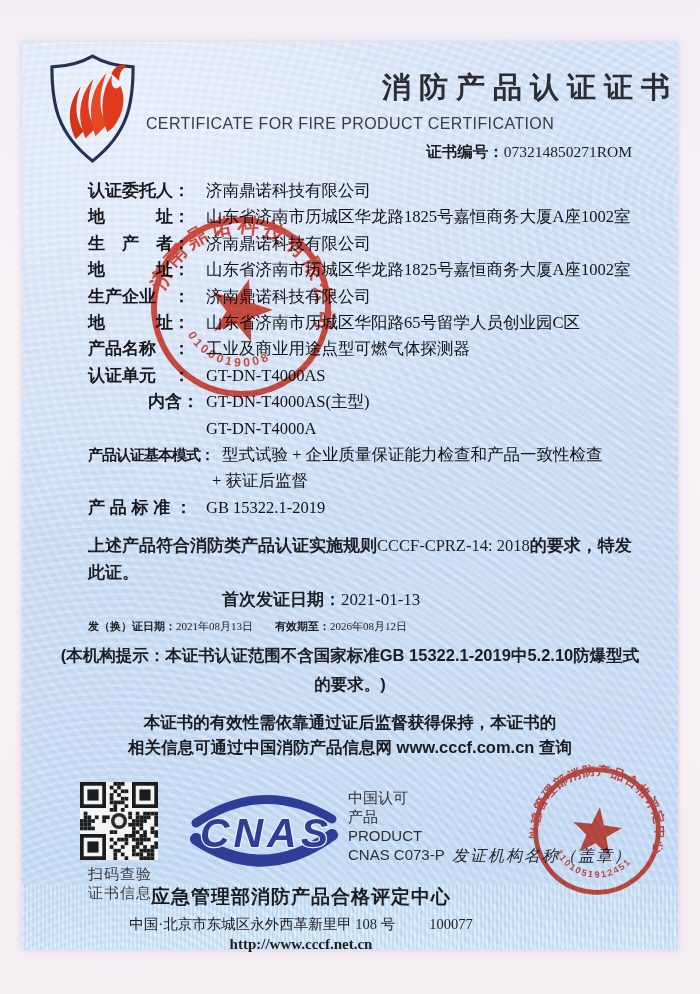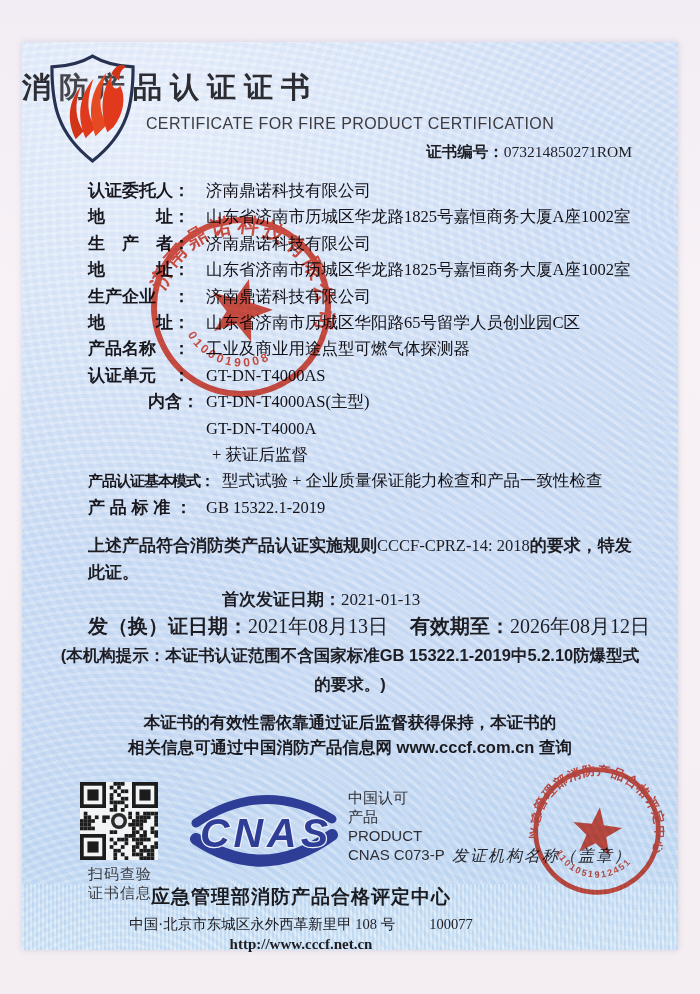--- a/index.html
+++ b/index.html
@@ -17,41 +17,41 @@
       repeating-radial-gradient(circle at 108% 18%, rgba(255,255,255,0.12) 0 4px, rgba(176,203,238,0.12) 4px 9px),
       linear-gradient(180deg,#d7e3f7 0%,#cfdef5 40%,#cbdcf4 72%,#c2d9f2 90%,#cfe3f5 100%);
     box-shadow:0 0 6px rgba(120,120,150,.25);
     color:#1d1d24;
   }
   .cert .band{position:absolute;left:0;right:0;bottom:0;height:66px;
     background:repeating-linear-gradient(90deg, rgba(255,255,255,.25) 0 2px, rgba(170,210,240,.25) 2px 4px);pointer-events:none;}
   
   .hdr{position:relative;height:122px;}
   .shield{position:absolute;left:24px;top:10px;width:94px;height:114px;}
-  .title{padding-top:26px;text-align:left;font-size:29px;font-weight:bold;letter-spacing:8px;color:#2c2c33;}
+  .title{padding-top:26px;text-align:right;font-size:29px;font-weight:bold;letter-spacing:8px;color:#2c2c33;}
   .subtitle{margin-top:7px;text-align:center;font-size:16px;letter-spacing:.4px;color:#3b3b41;font-weight:500;}
   .certno{margin-top:9px;text-align:right;padding-right:46px;font-size:15.5px;
     font-family:"Liberation Serif","DejaVu Serif",serif;}
   .certno .lab{font-weight:bold;}
   
   .fields{margin:14px 18px 12px 66px;font-size:17px;}
   .row{display:flex;line-height:26.4px;white-space:nowrap;}
   .row .lbl{flex:none;width:118px;font-weight:bold;color:#17171d;}
   .row .val{font-family:"Liberation Serif","DejaVu Serif",serif;font-size:16.5px;color:#121218;}
   .row.inner .lbl{width:58px;margin-left:60px;}
   .row.cont .val{margin-left:118px;}
   .row.cont2 .val{margin-left:124px;}
   .row.wide .lbl{width:auto;margin-right:8px;font-size:15px;letter-spacing:-1px;}
   .statement{margin:0 18px 0 66px;line-height:26.4px;font-size:17px;font-weight:bold;white-space:nowrap;}
   .statement .code{font-family:"Liberation Serif","DejaVu Serif",serif;font-weight:normal;font-size:16.5px;}
   
   .first-issue{margin-left:200px;line-height:27px;font-size:17px;white-space:nowrap;}
   .first-issue .lbl{font-weight:bold;}
   .first-issue .val{font-family:"Liberation Serif","DejaVu Serif",serif;}
-  .issue{margin-left:66px;line-height:27px;font-size:20px;white-space:nowrap;}
+  .issue{margin-left:66px;line-height:27px;font-size:11px;white-space:nowrap;}
   .issue .lbl{font-weight:bold;}
   .issue .val{font-family:"Liberation Serif","DejaVu Serif",serif;margin-right:22px;}
   .note{text-align:center;font-weight:bold;font-size:16.5px;line-height:25.5px;margin-top:3px;}
   .validity{text-align:center;font-weight:bold;font-size:16.5px;line-height:25px;margin-top:13px;color:#1a1a20;}
   .validity .url{font-family:"Liberation Sans",sans-serif;}
   
   .qr{position:absolute;left:58px;top:740px;width:80px;text-align:center;}
   .qr svg{display:block;width:78px;height:78px;background:#f2f4f6;}
   .qr .cap{margin-top:4px;font-size:15px;line-height:19px;color:#3c3c42;letter-spacing:1px;}
   .cnas{position:absolute;left:166px;top:748px;width:152px;height:80px;}
@@ -123,26 +123,26 @@
         <span class="lbl">认证单元　：</span>
         <span class="val">GT-DN-T4000AS</span>
       </div>
     <div class="row inner">
         <span class="lbl">内含：</span>
         <span class="val">GT-DN-T4000AS(主型)</span>
       </div>
     <div class="row cont">
         <span class="val">GT-DN-T4000A</span>
       </div>
-    <div class="row cont2">
-        <span class="val">+ 获证后监督</span>
-      </div>
     <div class="row wide">
         <span class="lbl">产品认证基本模式：</span>
         <span class="val">型式试验 + 企业质量保证能力检查和产品一致性检查</span>
+      </div>
+    <div class="row cont2">
+        <span class="val">+ 获证后监督</span>
       </div>
     <div class="row">
         <span class="lbl">产 品 标 准 ：</span>
         <span class="val">GB 15322.1-2019</span>
       </div>
   </div>
 
   <div class="statement">
     <span>上述产品符合消防类产品认证实施规则</span><span class="code">CCCF-CPRZ-14: 2018</span><span>的要求，特发</span>
   </div>

